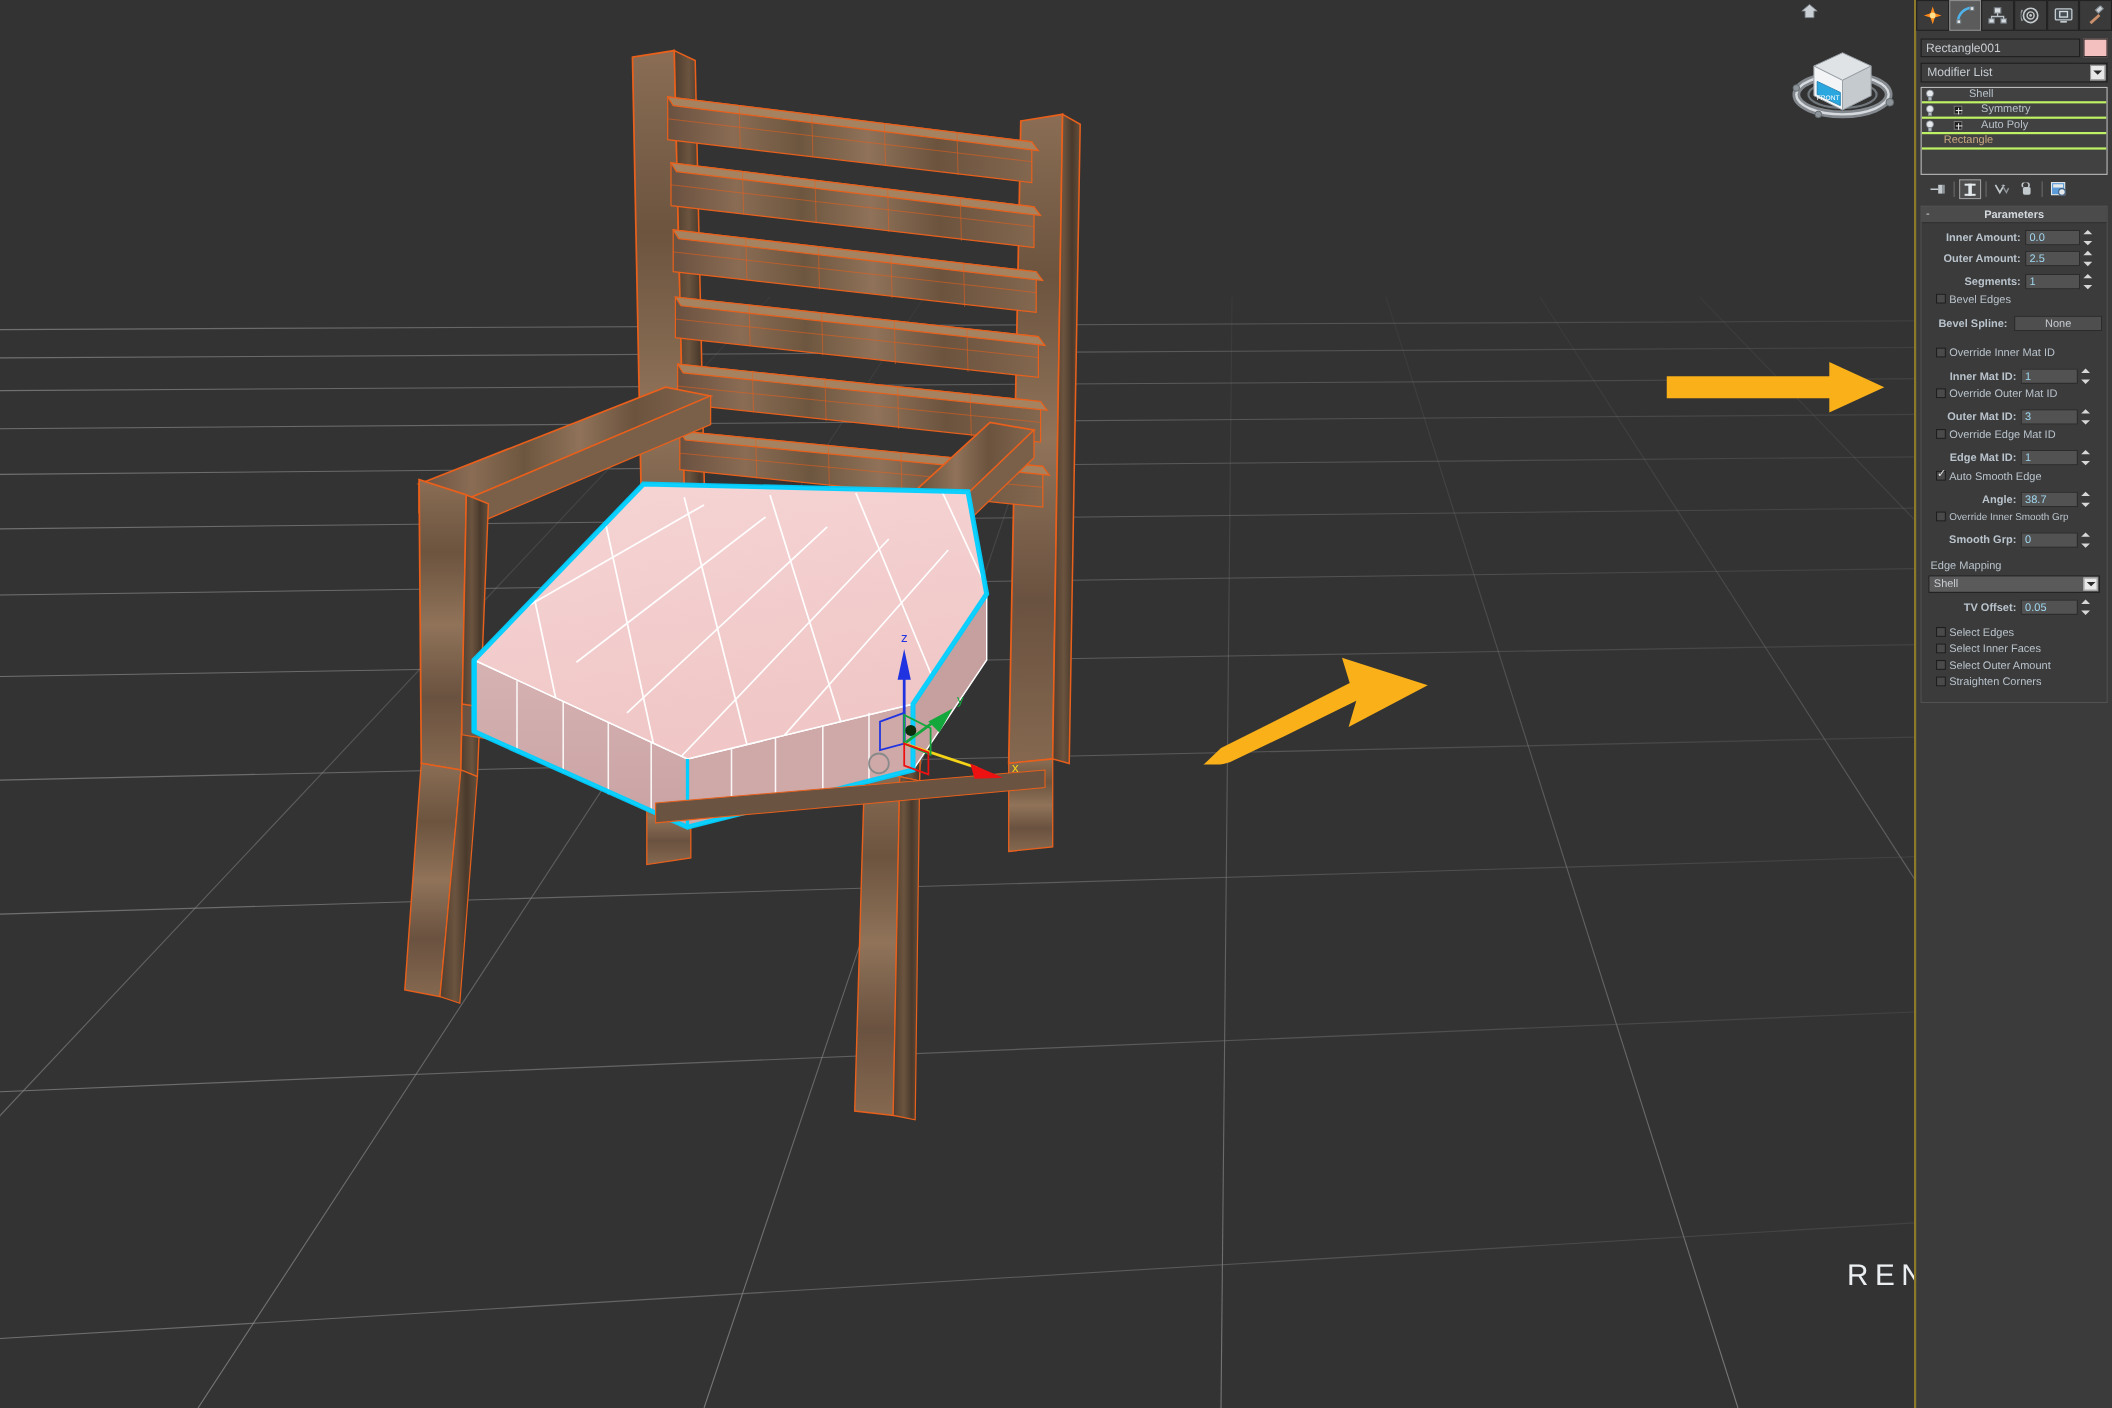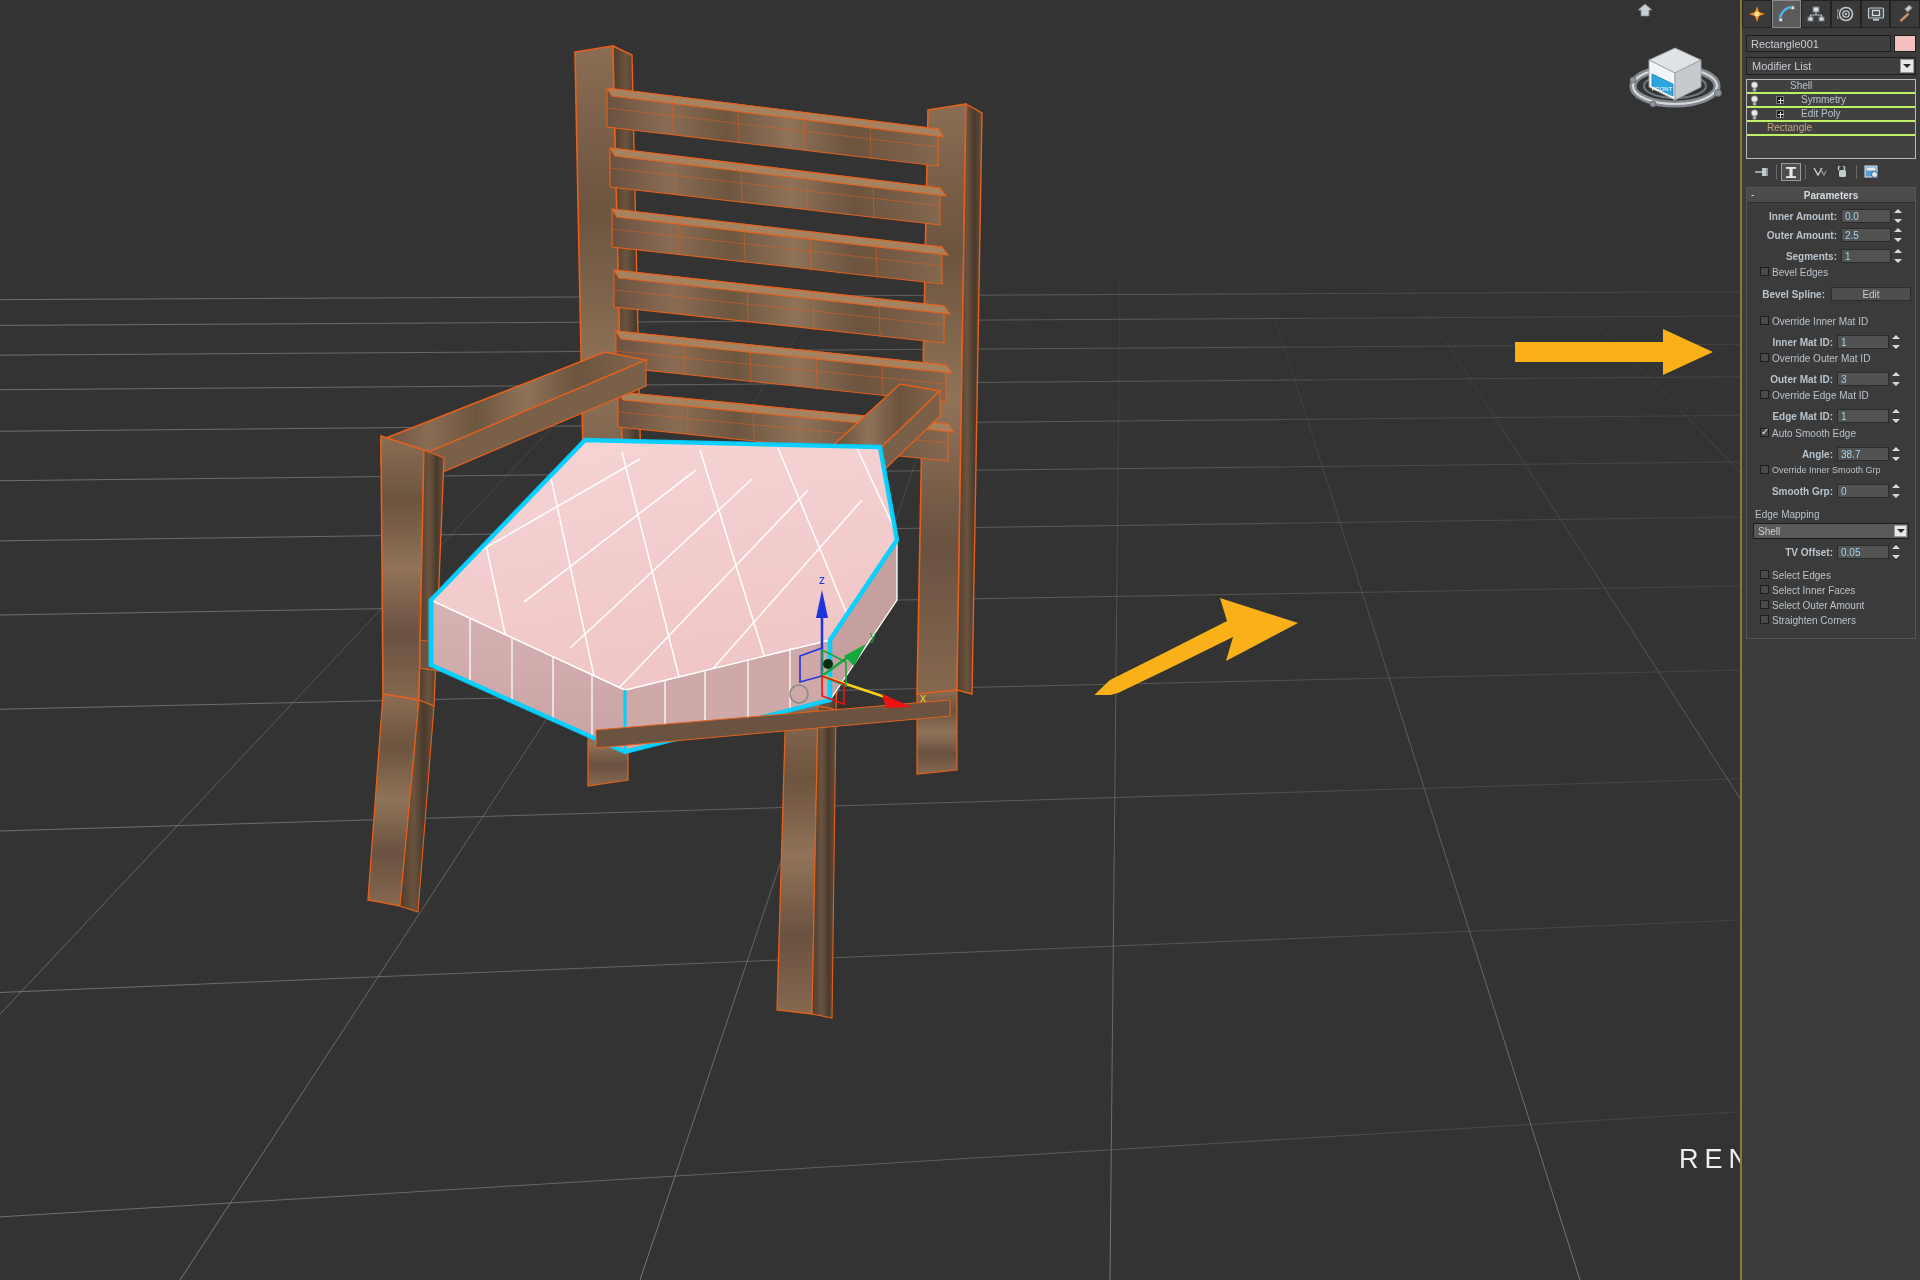--- a/index.html
+++ b/index.html
@@ -460,21 +460,21 @@
           </svg>
           <div class="plusbox"></div>
           <span class="label">Symmetry</span>
         </div>
         <div class="stack-row">
           <svg class="bulb" viewBox="0 0 9 11">
             <circle cx="4.5" cy="4" r="3.2" fill="#e6e9eb" stroke="#7d858c" stroke-width="0.7"></circle>
             <rect x="3" y="7.2" width="3" height="3" fill="#b4bbc0" stroke="#7d858c" stroke-width="0.6"></rect>
           </svg>
           <div class="plusbox"></div>
-          <span class="label">Edit Poly</span>
+          <span class="label">Auto Poly</span>
         </div>
         <div class="stack-row base">
           <span class="label">Rectangle</span>
         </div>
       </div>
 
       <div class="stack-tools">
         <div class="st-btn">
           <svg width="16" height="14" viewBox="0 0 16 14">
             <path d="M1,7 L8,7" stroke="#c3cace" stroke-width="1.4"></path>
@@ -547,21 +547,21 @@
               </div>
           </div>
 
           <div class="cbrow">
             <div class="cbox"></div>
             <div class="cblabel">Bevel Edges</div>
           </div>
 
           <div class="prow" style="margin-top:4px;">
             <div class="plabel" style="width:74px;">Bevel Spline:</div>
-            <div class="btn-none" style="width:80px; margin-left:6px;">Edit</div>
+            <div class="btn-none" style="width:80px; margin-left:6px;">None</div>
           </div>
 
           <div class="cbrow" style="margin-top:14px;">
             <div class="cbox"></div>
             <div class="cblabel">Override Inner Mat ID</div>
           </div>
 
           <div class="prow" style="margin-top:3px;">
             <div class="plabel" style="width:82px;">Inner Mat ID:</div>
             <div class="pfield" style="width:52px; margin-left:4px;">1</div>

